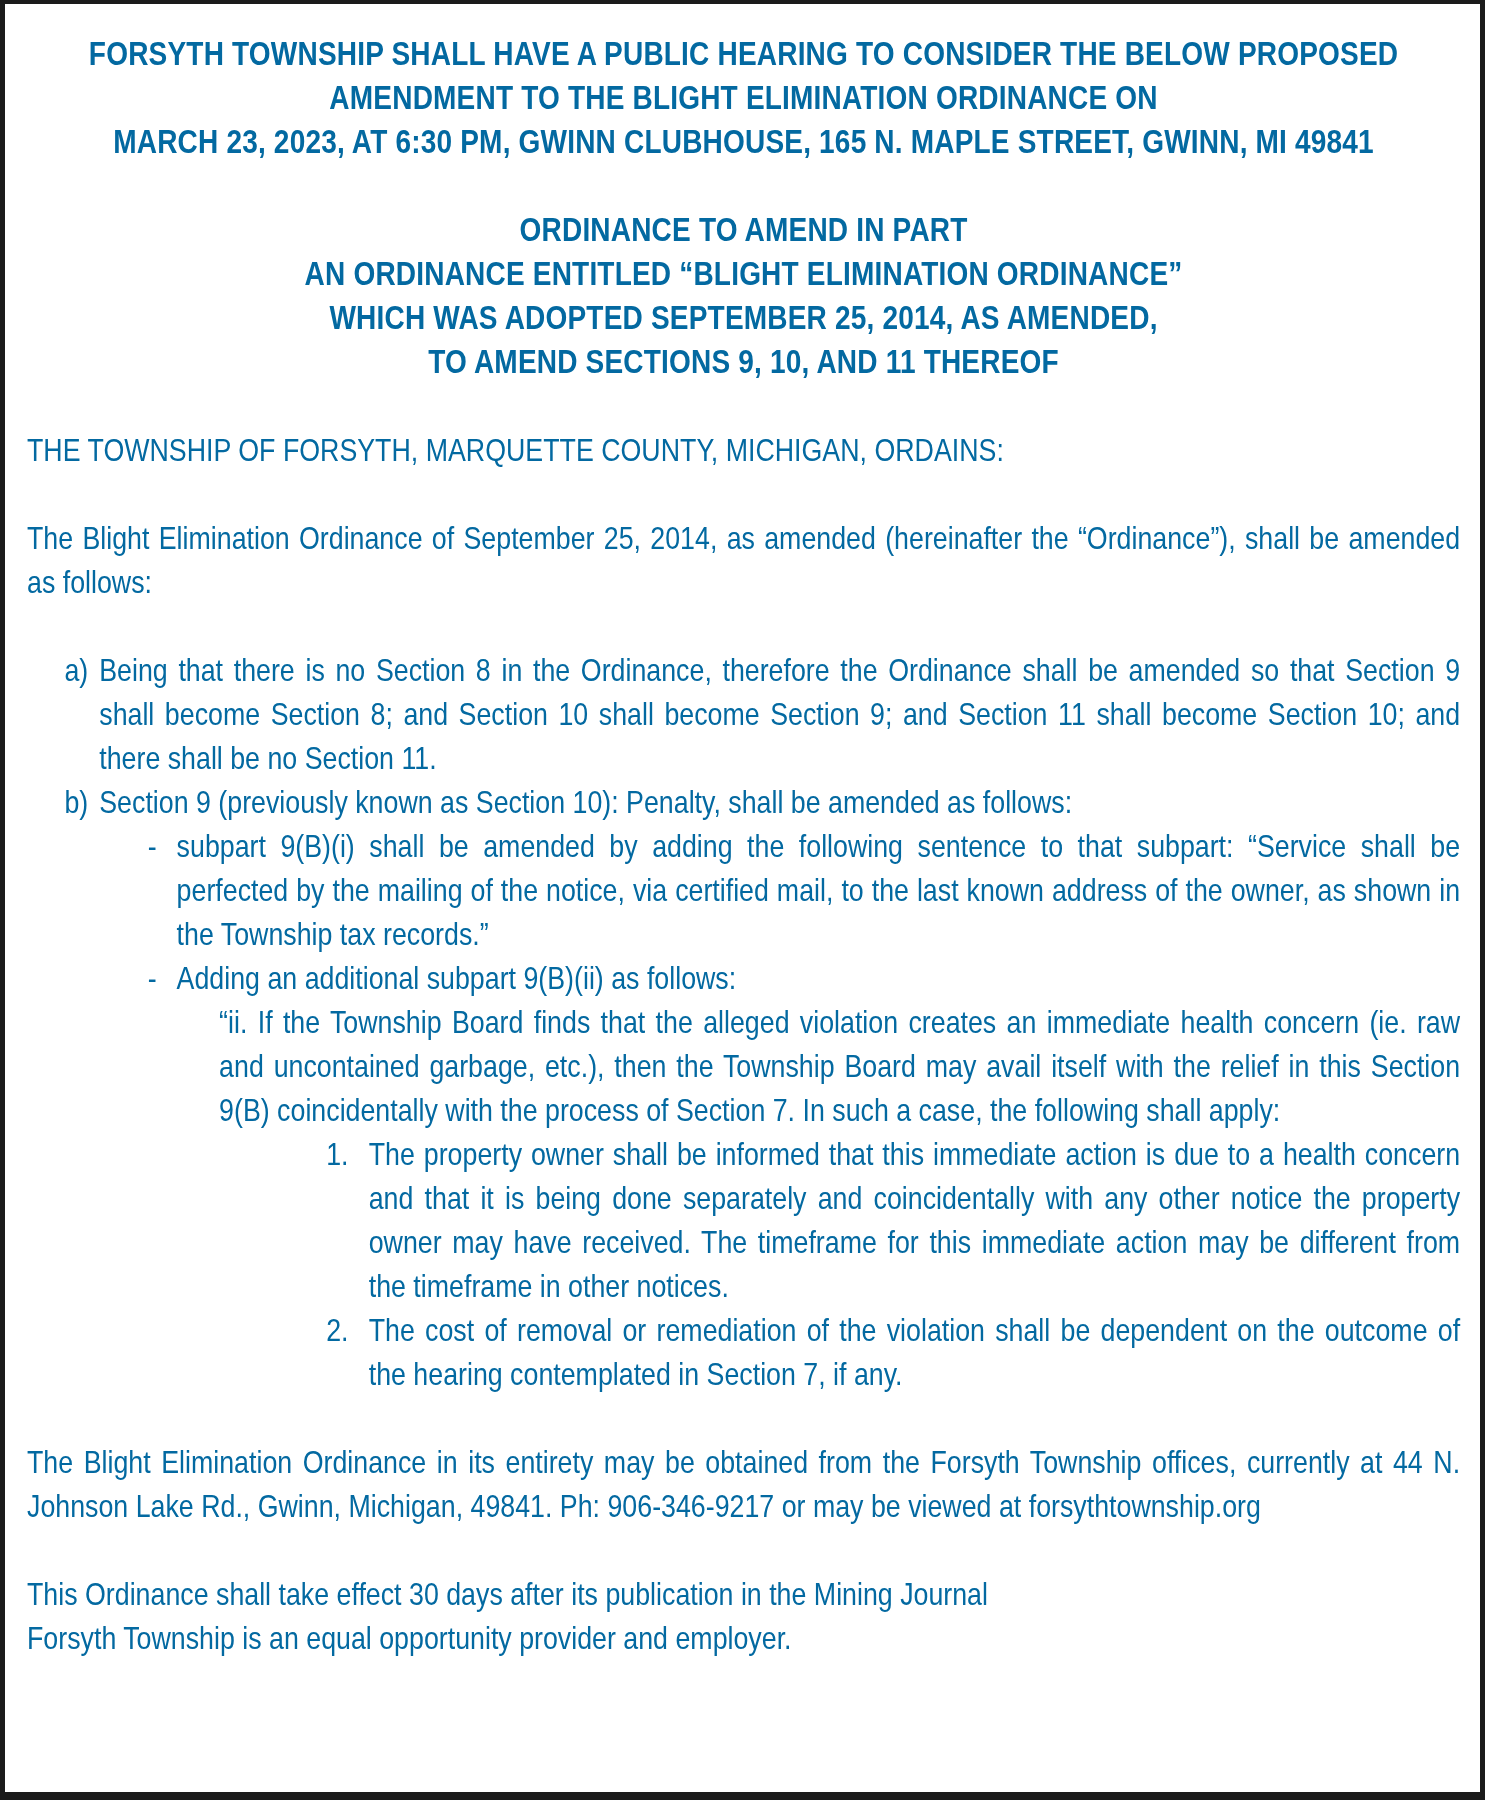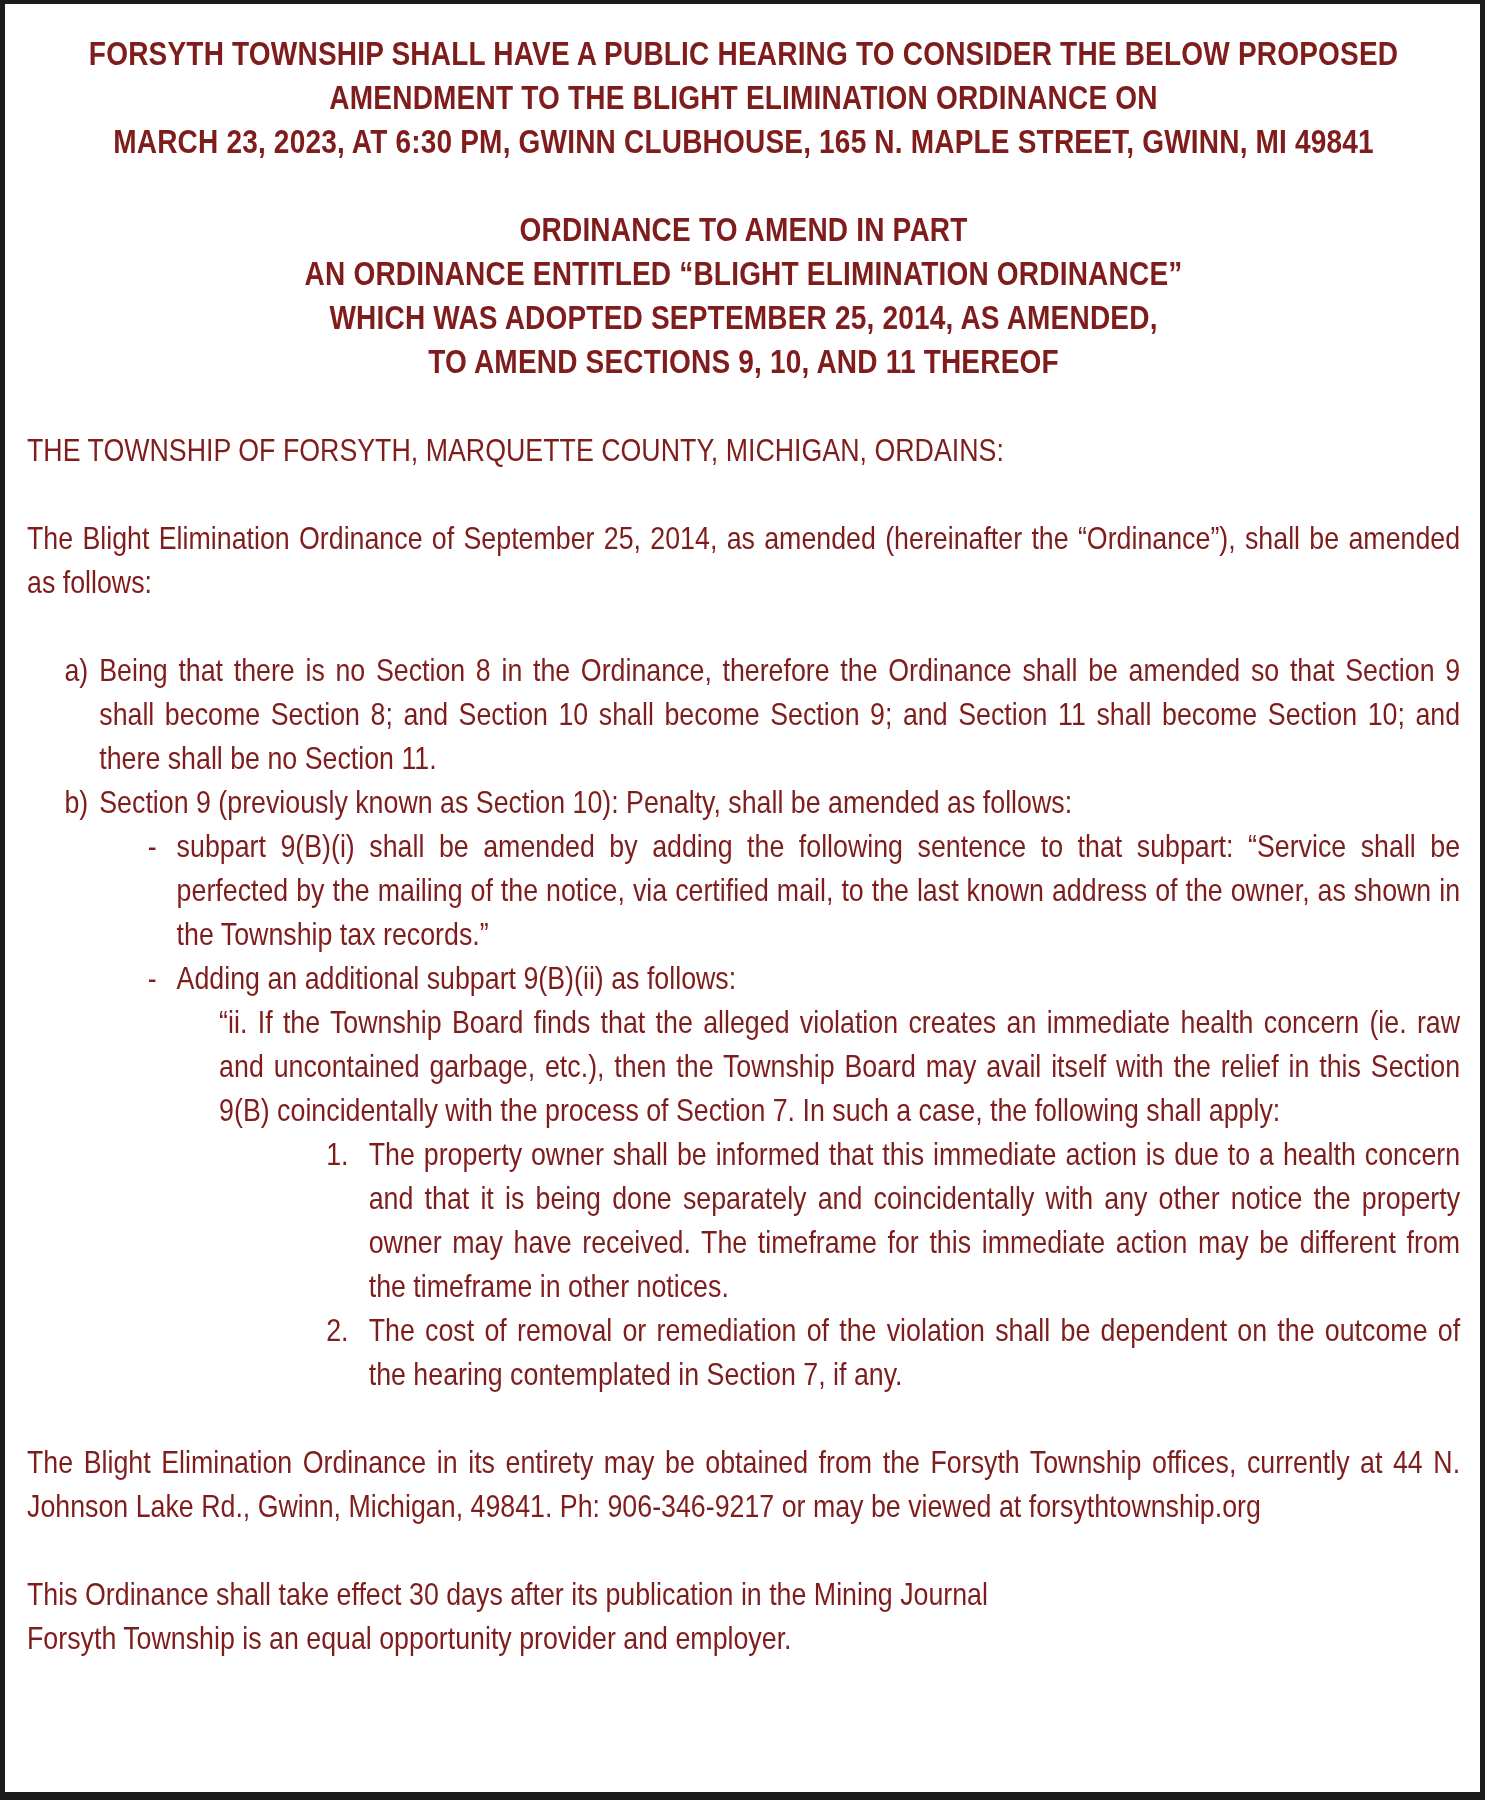--- a/index.html
+++ b/index.html
@@ -13,21 +13,21 @@
     position: relative;
     width: 1485px;
     height: 1800px;
     background: #ffffff;
     border-style: solid;
     border-color: #1b1b1b;
     border-width: 4px 5px 8px 5px;
     padding: 20px 20px 0 22px;
     overflow: hidden;
     font-family: "Liberation Sans", sans-serif;
-    color: #7f1d1d;
+    color: #0369a1;
   }
 
   
   .squeeze {
     width: 1686px;
     transform: scaleX(0.85);
     transform-origin: 0 0;
     font-size: 31.5px;
     line-height: 44px;
   }

